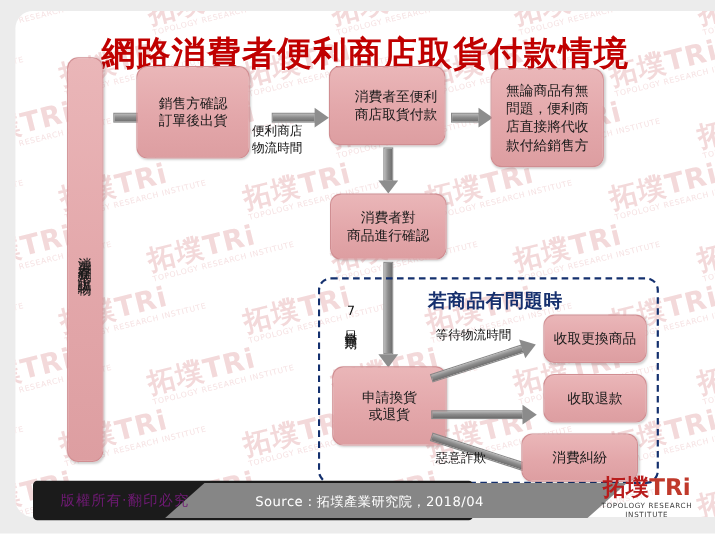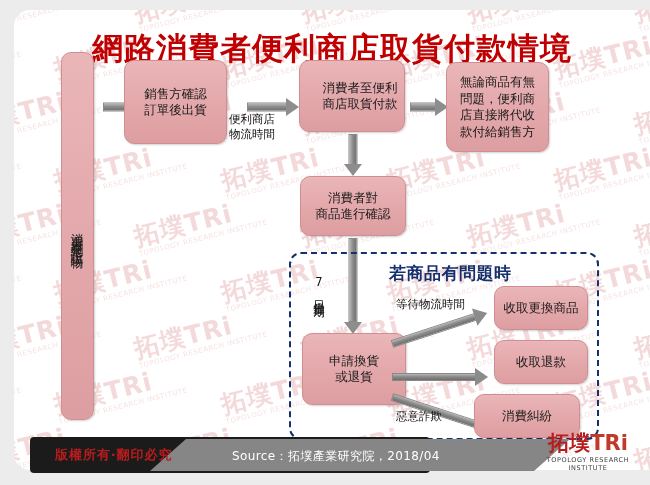--- a/index.html
+++ b/index.html
@@ -107,21 +107,21 @@
   .fbar-dark{
     position:absolute;left:30px;top:0;width:400px;height:36px;
     background:#1b1b1b;border-radius:4px;
   }
   .fbar-gray{
     position:absolute;left:150px;top:2px;width:420px;height:32px;
     background:#868686;
     clip-path:polygon(36px 0,420px 0,384px 32px,0 32px);
   }
   .ftxt-left{
-    position:absolute;left:55px;top:9px;color:#b91c1c;font-size:13px;font-weight:bold;
+    position:absolute;left:55px;top:9px;color:#701a75;font-size:13px;font-weight:normal;
     letter-spacing:1px;
   }
   .ftxt-src{
     position:absolute;left:232px;top:11px;color:#fff;font-size:12px;letter-spacing:.4px;
   }
   .logo{
     position:absolute;right:6px;top:-4px;width:112px;height:44px;text-align:center;
   }
   .logo .ltop{
     font-size:21px;font-weight:bold;color:#2b3f7a;letter-spacing:0;line-height:1;

